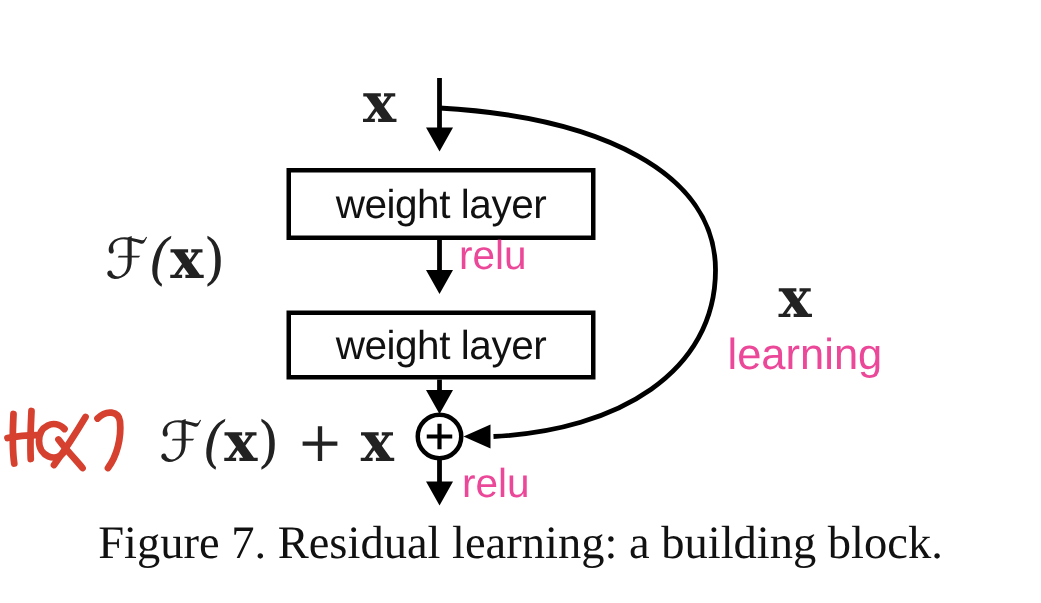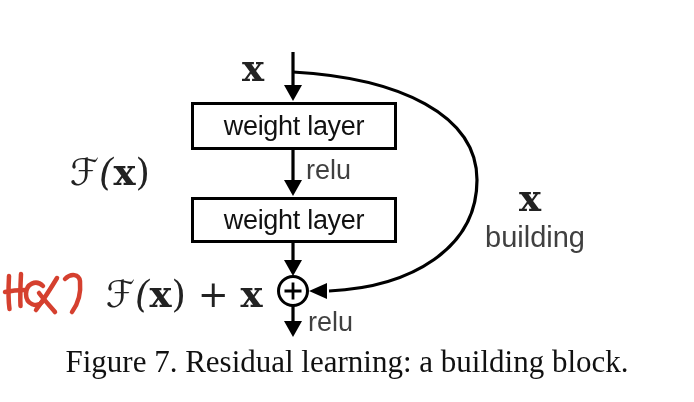--- a/index.html
+++ b/index.html
@@ -21,38 +21,39 @@
   .mathlab {
     font-family: "DejaVu Serif", "DejaVu Sans", serif;
     color: #222222;
     white-space: nowrap;
     line-height: 1;
   }
   .mx { font-weight: bold; }
   .scriptf { font-style: italic; }
   .sanslab {
     font-family: "Liberation Sans", sans-serif;
-    color: #404040;
+    color: #ec4899;
     white-space: nowrap;
     line-height: 1;
   }
   .wbox {
     position: absolute;
     left: 191px;
     width: 206px;
     box-sizing: border-box;
     border: 3px solid #000000;
     background: #ffffff;
     display: flex;
     align-items: center;
     justify-content: center;
     font-family: "Liberation Sans", sans-serif;
     font-size: 27px;
     color: #111111;
     letter-spacing: -0.3px;
+    margin-top: 10px;
   }
   .caption {
     position: absolute;
     left: 0; top: 344px;
     width: 694px;
     text-align: center;
     font-family: "Liberation Serif", serif;
     font-size: 31px;
     color: #111111;
     white-space: nowrap;
@@ -113,17 +114,17 @@
       <path d="M41,20 C34,13 24,18 24,28 C24,38 35,43 41,35"></path>
       <path d="M55,12 C49,22 42,33 34,44"></path>
       <path d="M37,27 C43,35 49,41 53,46"></path>
       <path d="M63,13 C69,7 77,8 78,15 C79,26 76,38 70,46"></path>
     </g>
   </svg>
 
   <div class="abs sanslab" style="left:308px; top:309px; font-size:27px;">relu</div>
 
   <div class="abs mathlab mx" style="left:519px; top:180px; font-size:37px;">x</div>
-  <div class="abs sanslab" style="left:485px; top:223px; font-size:29px;">building</div>
+  <div class="abs sanslab" style="left:485px; top:223px; font-size:29px;">learning</div>
 
   <div class="caption">Figure 7. Residual learning: a building block.</div>
 
 </div>
 
 </body></html>

